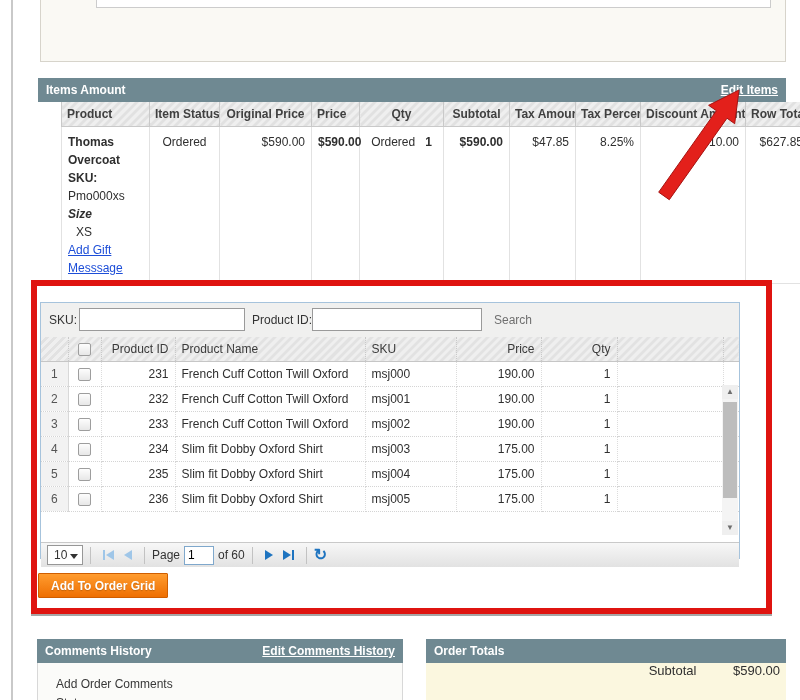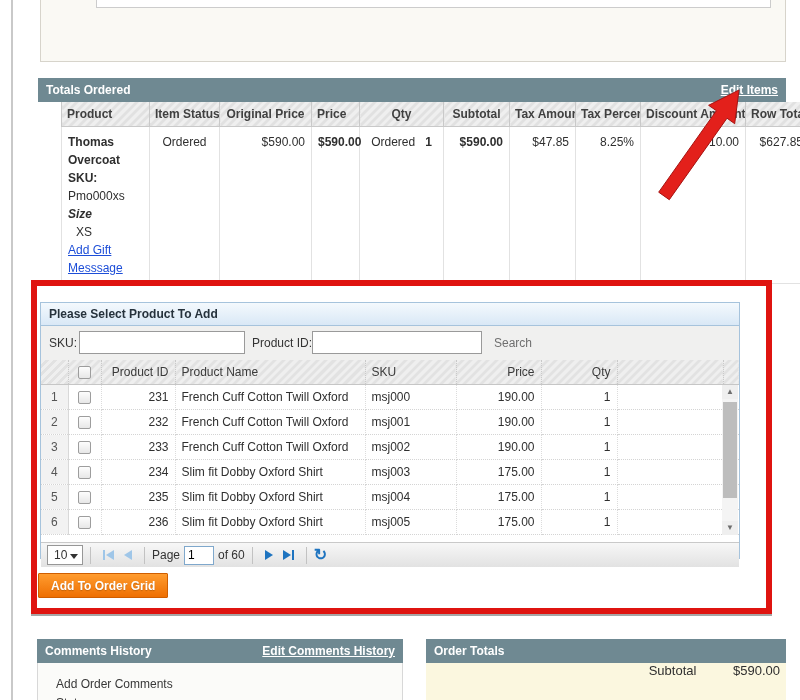--- a/index.html
+++ b/index.html
@@ -128,21 +128,21 @@
 <div id="page">
   <div id="left-rule" class="abs"></div>
 
   <div id="gift-outer" class="abs">
     <div id="gift-inner" class="abs"></div>
 
   </div>
 
   <div id="items-section" class="abs">
     <div class="bar">
-      <span>Totals Ordered</span>
+      <span>Items Amount</span>
       <a>Edit Items</a>
     </div>
     <table class="items">
       <colgroup>
         <col style="width:88px">
           <col style="width:70px">
           <col style="width:92px">
           <col style="width:48px">
         <col style="width:84px">
           <col style="width:66px">
@@ -188,23 +188,20 @@
           <td class="ta-r">$10.00</td>
           <td class="ta-r">$627.85</td>
         </tr>
       </tbody>
     </table>
   </div>
 
   <div id="red-box" class="abs"></div>
 
   <div id="sel-panel" class="abs">
-    <div id="sel-head">
-      <span>Please Select Product To Add</span>
-    </div>
 
     <div id="sel-filter">
       <span class="lbl" style="left:8px">SKU:</span>
       <input class="txt-input" style="left: 38px; width: 166px;">
       <span class="lbl" style="left:211px">Product ID:</span>
       <input class="txt-input" style="left: 271px; width: 170px;">
       <span id="search-lbl">Search</span>
     </div>
 
     <table class="grid">

